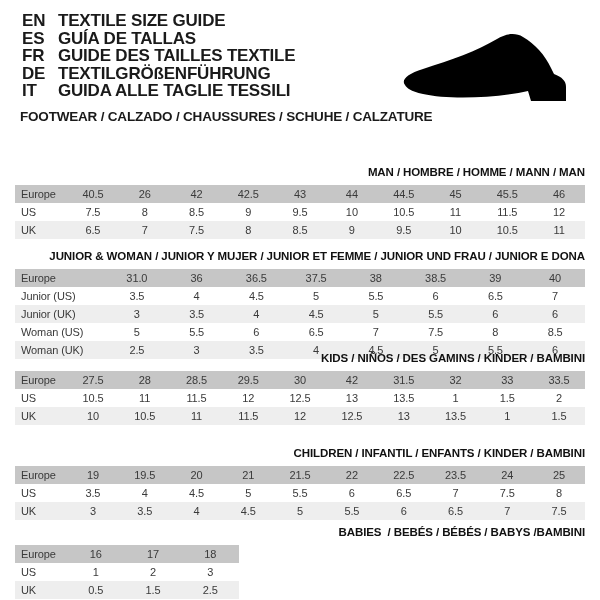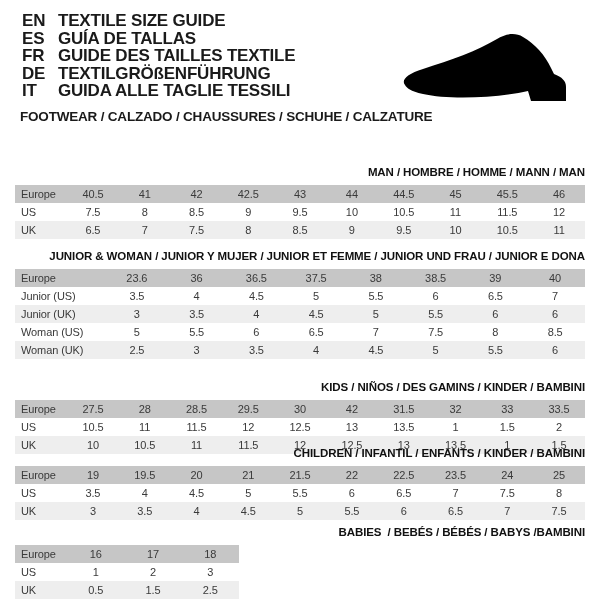--- a/index.html
+++ b/index.html
@@ -39,21 +39,21 @@
     position: absolute; top: 109px; left: 20px;
     font-weight: bold;
     font-size: 13.5px;
     letter-spacing: -0.2px;
     white-space: pre;
   }
   
   .section { position: absolute; left: 15px; width: 570px; }
   .sec-man      { top: 166px; }
   .sec-junior   { top: 250px; }
-  .sec-kids     { top: 381px; }
+  .sec-kids     { top: 352px; }
   .sec-children { top: 447px; }
   .sec-babies   { top: 526px; }
   .section-title {
     font-weight: bold;
     font-size: 11.5px;
     line-height: 13px;
     color: var(--title-text);
     margin: 0 0 6px 5px;
     letter-spacing: -0.1px;
     white-space: pre;
@@ -130,21 +130,21 @@
 
 <div class="category-header">FOOTWEAR / CALZADO / CHAUSSURES / SCHUHE / CALZATURE</div>
 
 <div class="section sec-man">
   <div class="section-title">MAN / HOMBRE / HOMME / MANN / MAN</div>
   <table class="size-table">
       <tbody>
         <tr>
           <td class="label">Europe</td>
           <td>40.5</td>
-          <td>41</td>
+          <td>26</td>
           <td>42</td>
           <td>42.5</td>
           <td>43</td>
           <td>44</td>
           <td>44.5</td>
           <td>45</td>
           <td>45.5</td>
           <td>46</td>
         </tr>
         <tr>
@@ -176,21 +176,21 @@
       </tbody>
     </table>
 </div>
 
 <div class="section sec-junior">
   <div class="section-title">JUNIOR &amp; WOMAN / JUNIOR Y MUJER / JUNIOR ET FEMME / JUNIOR UND FRAU / JUNIOR E DONA</div>
   <table class="size-table">
       <tbody>
         <tr>
           <td class="label">Europe</td>
-          <td>23.6</td>
+          <td>31.0</td>
           <td>36</td>
           <td>36.5</td>
           <td>37.5</td>
           <td>38</td>
           <td>38.5</td>
           <td>39</td>
           <td>40</td>
         </tr>
         <tr>
           <td class="label">Junior (US)</td>

